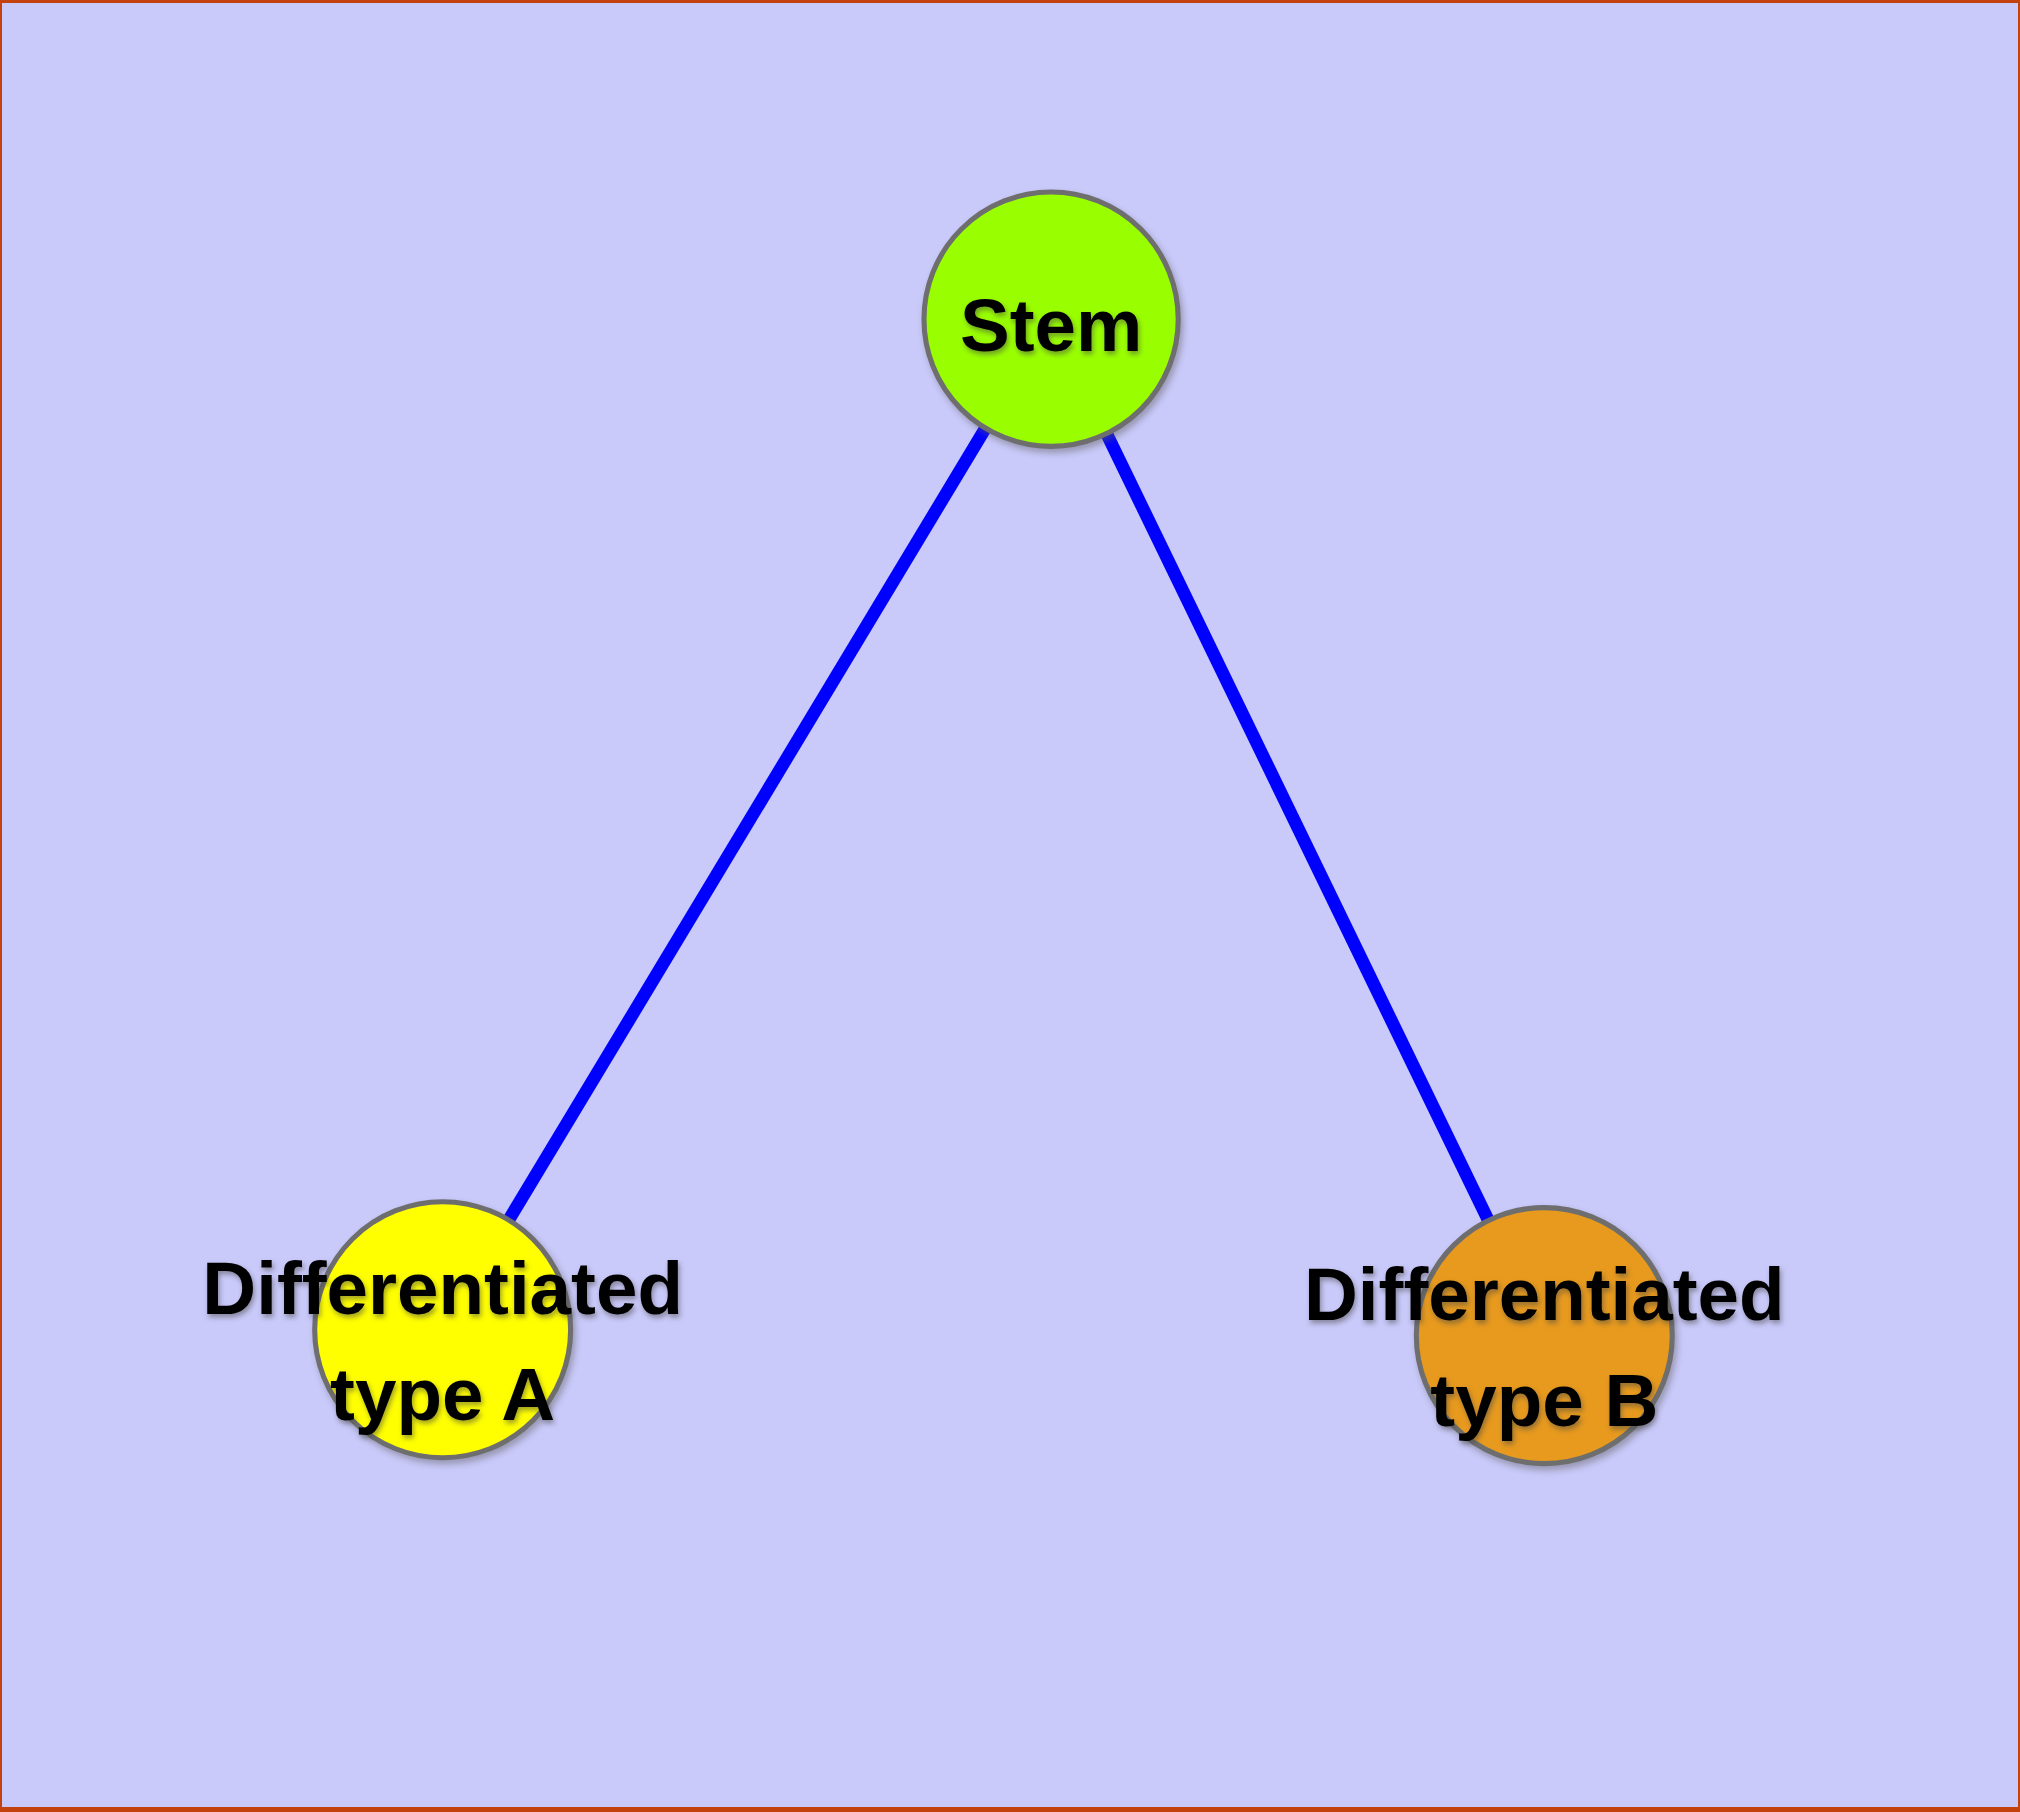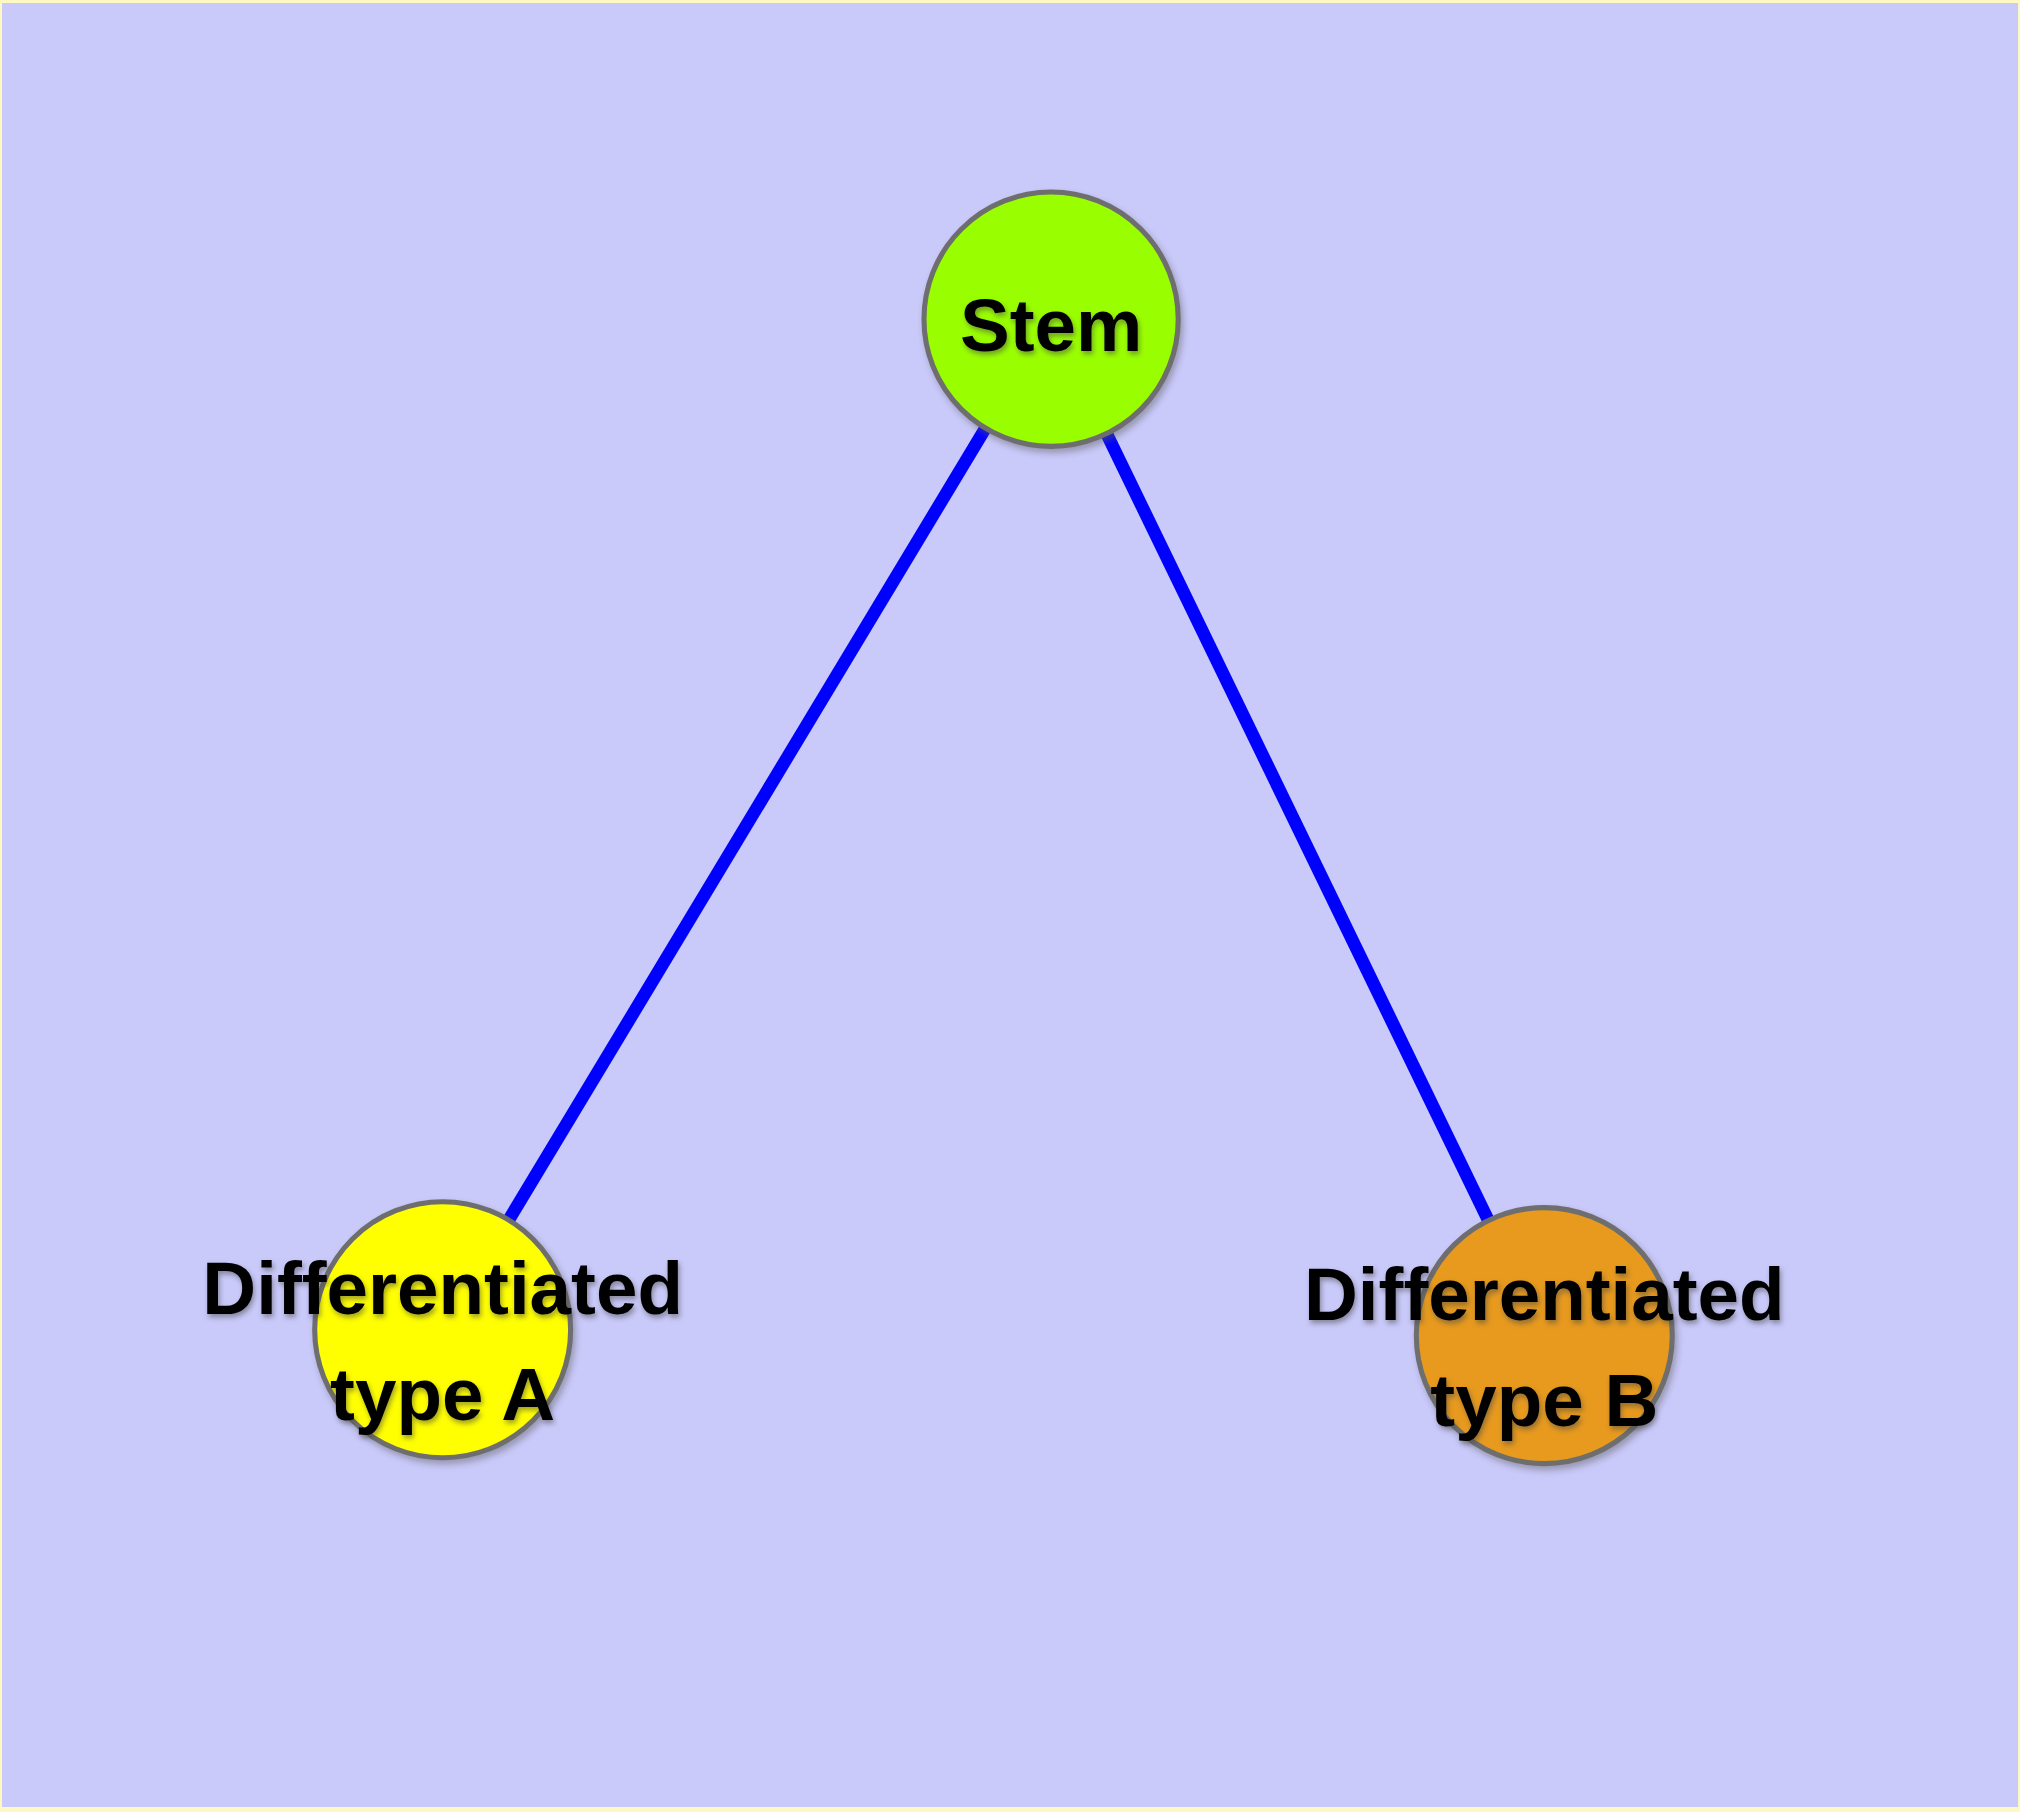--- a/index.html
+++ b/index.html
@@ -8,21 +8,21 @@
     background: #ffffff;
     width: 2021px;
     height: 1812px;
     overflow: hidden;
     font-family: "Liberation Sans", sans-serif;
   }
   .page {
     position: relative;
     width: 2021px;
     height: 1812px;
-    background: #fef9c3;
+    background: #c2410c;
   }
   .canvas {
     position: absolute;
     left: 1.7px;
     top: 2.5px;
     width: 2016px;
     height: 1804px;
   }
   svg.graph {
     display: block;

